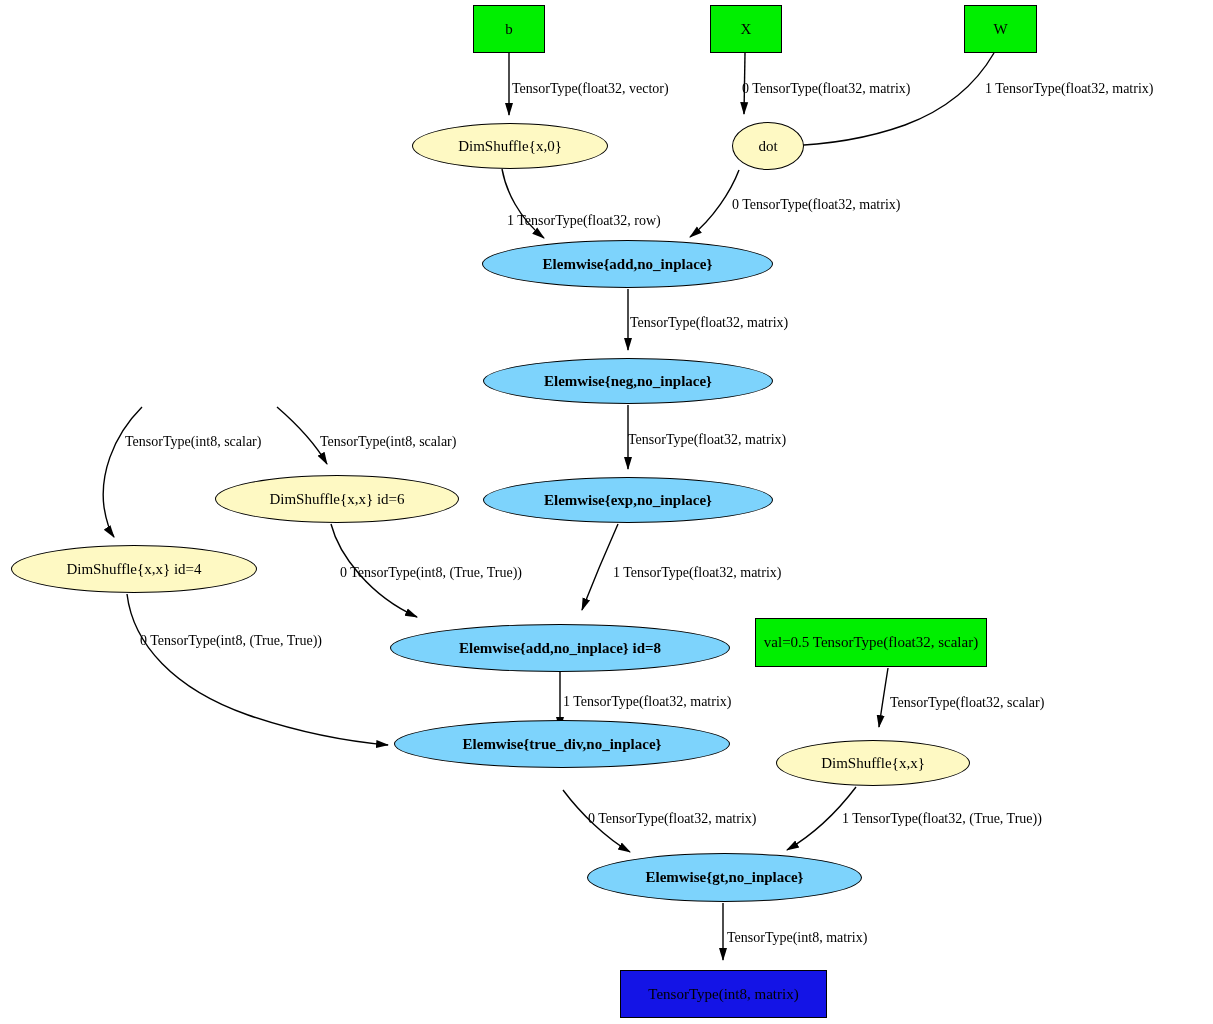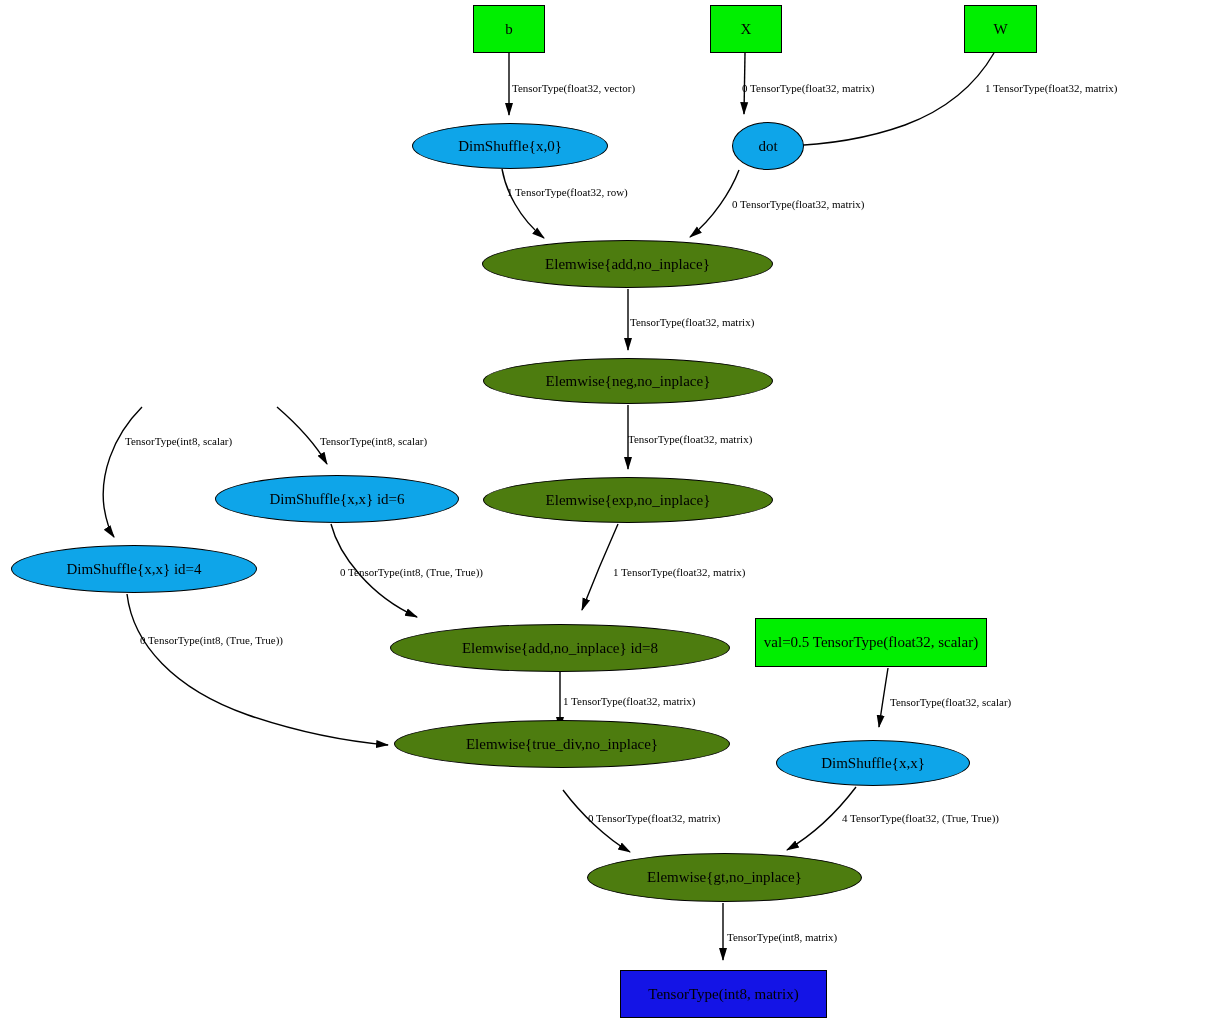--- a/index.html
+++ b/index.html
@@ -9,26 +9,26 @@
     overflow:hidden;
   }
   svg.edges{position:absolute;left:0;top:0;width:1213px;height:1024px;}
   path.edge{fill:none;stroke:#000;stroke-width:1.4px;}
   .node{
     position:absolute;display:flex;align-items:center;justify-content:center;
     font-size:15px;line-height:1.1;text-align:center;box-sizing:border-box;
     white-space:nowrap;
   }
   .box{border:1.6px solid #000;}
-  .ellipse{border:1.5px solid #000;border-radius:50%;background:#0ea5e9;}
+  .ellipse{border:1.5px solid #000;border-radius:50%;background:#fef9c3;}
   .green{background:#00ef00;}
-  .pink{background:#4d7c0f;}
+  .pink{background:#7dd3fc;font-weight:bold;}
   .blue{background:#1414e6;color:#000;}
   .elabel{
-    position:absolute;font-size:11px;white-space:nowrap;color:#000;line-height:17px;
+    position:absolute;font-size:14px;white-space:nowrap;color:#000;line-height:17px;
   }
 </style>
 </head>
 <body>
 
 <div class="canvas">
 
   <svg class="edges" viewBox="0 0 1213 1024">
     <defs>
       <marker id="arrow" viewBox="0 0 12 10" refX="11" refY="5" markerWidth="13" markerHeight="11" orient="auto" markerUnits="userSpaceOnUse">
@@ -67,28 +67,28 @@
   <div class="node ellipse pink" style="left:390px;top:624px;width:340px;height:48px">Elemwise{add,no_inplace} id=8</div>
   <div class="node box green" style="left:755px;top:618px;width:232px;height:49px">val=0.5 TensorType(float32, scalar)</div>
   <div class="node ellipse pink" style="left:394px;top:720px;width:336px;height:48px">Elemwise{true_div,no_inplace}</div>
   <div class="node ellipse" style="left:776px;top:740px;width:194px;height:46px">DimShuffle{x,x}</div>
   <div class="node ellipse pink" style="left:587px;top:853px;width:275px;height:49px">Elemwise{gt,no_inplace}</div>
   <div class="node box blue" style="left:620px;top:970px;width:207px;height:48px">TensorType(int8, matrix)</div>
 
   <div class="elabel" style="left:512px;top:80px">TensorType(float32, vector)</div>
   <div class="elabel" style="left:742px;top:80px">0 TensorType(float32, matrix)</div>
   <div class="elabel" style="left:985px;top:80px">1 TensorType(float32, matrix)</div>
-  <div class="elabel" style="left:507px;top:184px">1 TensorType(float32, row)</div>
+  <div class="elabel" style="left:507px;top:212px">1 TensorType(float32, row)</div>
   <div class="elabel" style="left:732px;top:196px">0 TensorType(float32, matrix)</div>
   <div class="elabel" style="left:630px;top:314px">TensorType(float32, matrix)</div>
   <div class="elabel" style="left:628px;top:431px">TensorType(float32, matrix)</div>
   <div class="elabel" style="left:125px;top:433px">TensorType(int8, scalar)</div>
   <div class="elabel" style="left:320px;top:433px">TensorType(int8, scalar)</div>
   <div class="elabel" style="left:340px;top:564px">0 TensorType(int8, (True, True))</div>
   <div class="elabel" style="left:613px;top:564px">1 TensorType(float32, matrix)</div>
   <div class="elabel" style="left:140px;top:632px">0 TensorType(int8, (True, True))</div>
   <div class="elabel" style="left:563px;top:693px">1 TensorType(float32, matrix)</div>
   <div class="elabel" style="left:890px;top:694px">TensorType(float32, scalar)</div>
   <div class="elabel" style="left:588px;top:810px">0 TensorType(float32, matrix)</div>
-  <div class="elabel" style="left:842px;top:810px">4 TensorType(float32, (True, True))</div>
+  <div class="elabel" style="left:842px;top:810px">1 TensorType(float32, (True, True))</div>
   <div class="elabel" style="left:727px;top:929px">TensorType(int8, matrix)</div>
 
 </div>
 
 </body></html>

